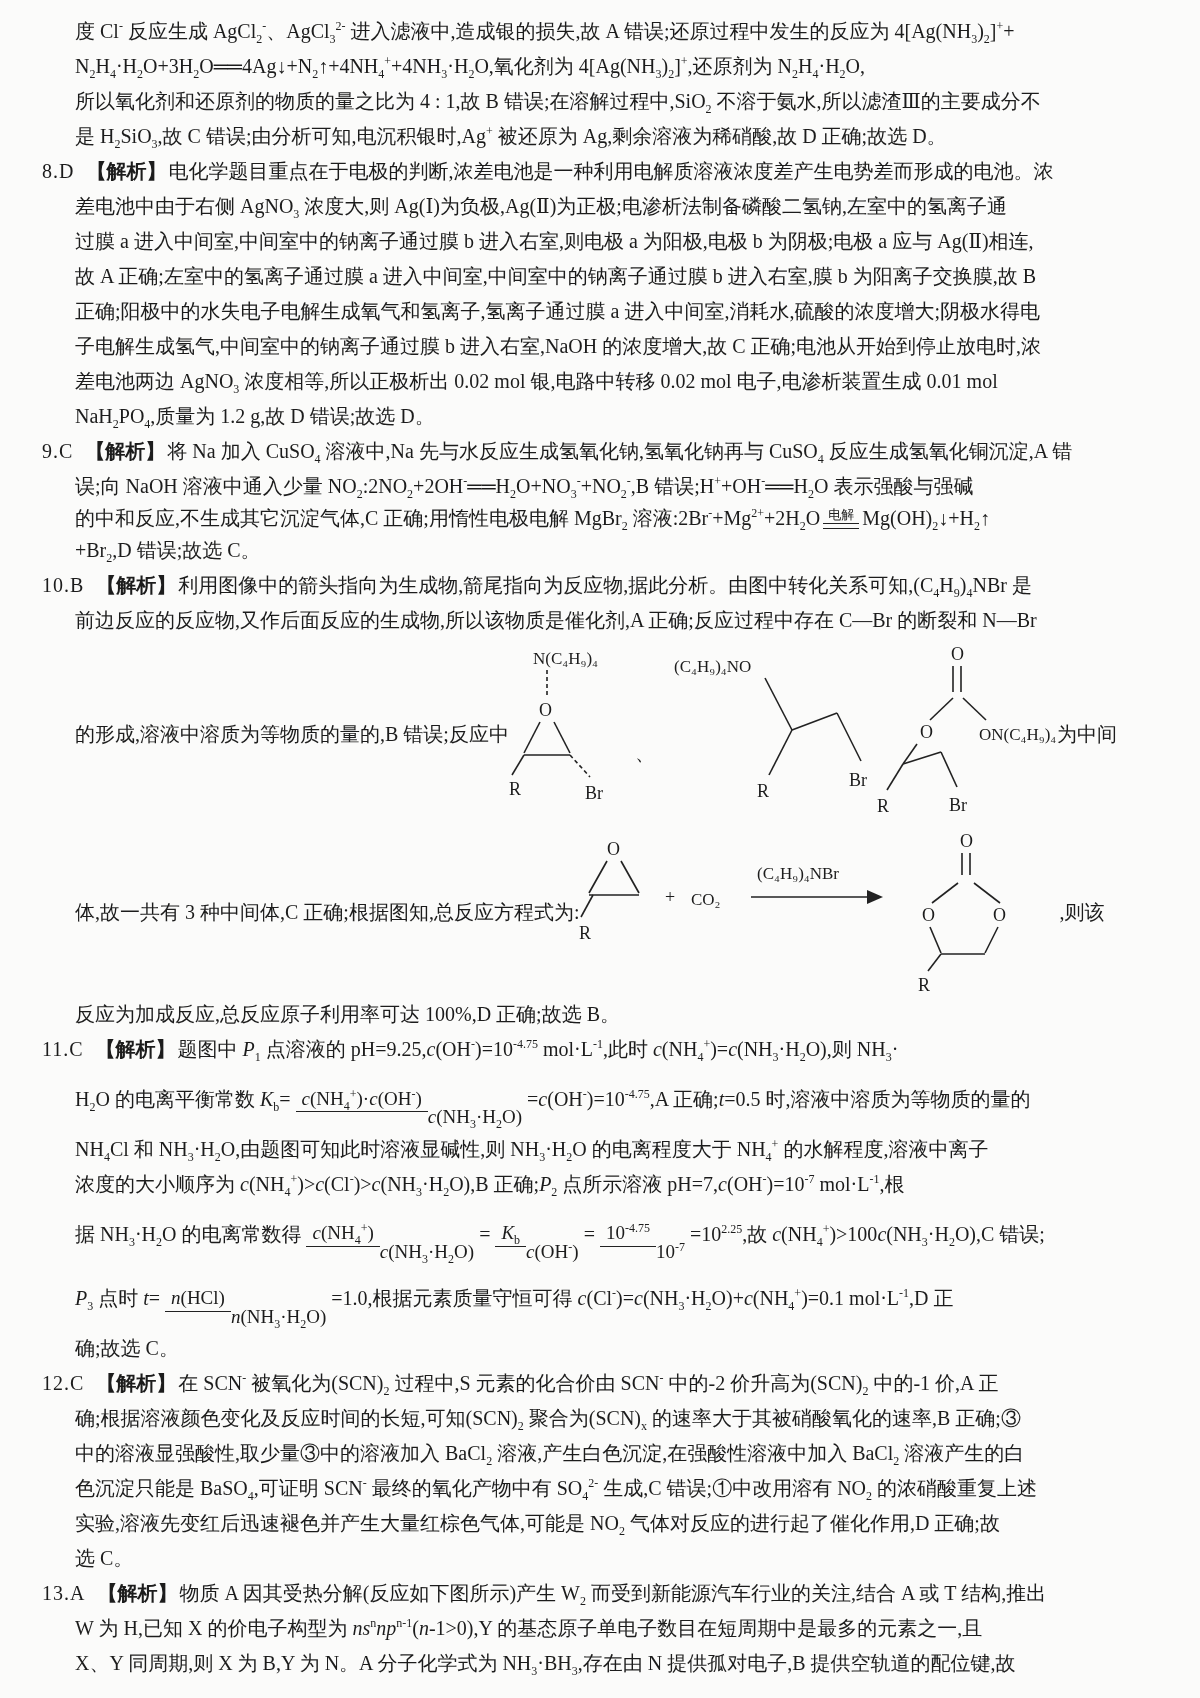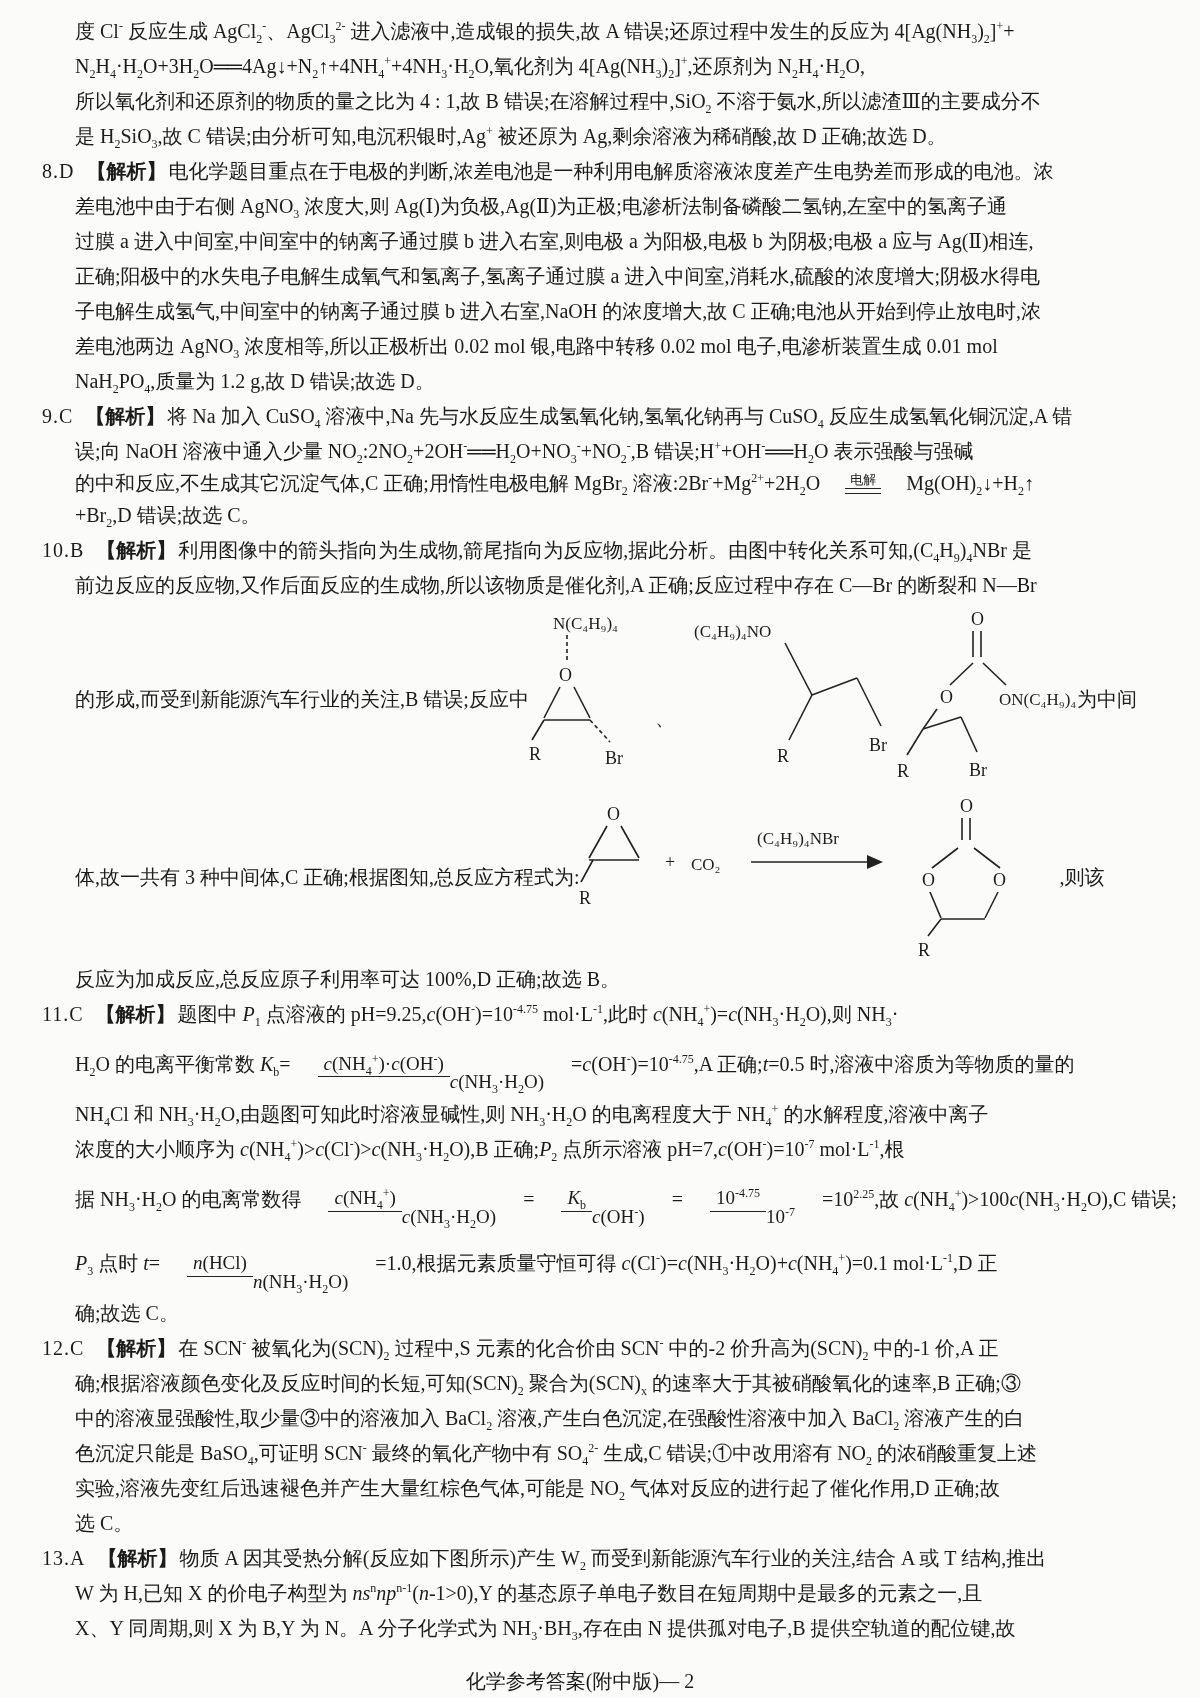--- a/index.html
+++ b/index.html
@@ -10,21 +10,21 @@
     font-family:"Liberation Serif","DejaVu Serif",serif;
     font-size:20px;
     overflow:hidden;
   }
   .page{padding:14px 40px 0 0;}
   .ln{padding-left:75px;line-height:35px;min-height:35px;white-space:nowrap;}
   .ln.first{padding-left:42px;}
   .qnum{margin-right:12px;letter-spacing:1px;}
   .tag{font-weight:bold;margin-right:2px;}
   sub,sup{font-size:12px;line-height:0;}
-  .fxln{display:flex;align-items:center;padding-left:75px;white-space:nowrap;gap:22px;}
+  .fxln{display:flex;align-items:center;padding-left:75px;white-space:nowrap;}
   .frac{display:inline-flex;flex-direction:row;align-items:center;margin:3px 5px;font-size:19px;line-height:1.25;}
   .frac .num{border-bottom:1.5px solid #222;padding:0 6px 1px;}
   .frac .den{padding-top:1px;margin-top:34px;}
   .oe{display:inline-flex;flex-direction:column;align-items:center;margin:4px 3px;}
   .oe .lbl{font-size:13px;line-height:14px;}
   .oe .bar{width:36px;height:4px;border-top:1.6px solid #222;border-bottom:1.6px solid #222;margin-top:1px;}
   .structrow{display:flex;align-items:center;padding-left:75px;margin:4px 0;}
   .rxnrow{display:flex;align-items:center;padding-left:75px;margin:4px 0;}
   svg{flex:none;}
   svg line, svg polyline{stroke:#222;stroke-width:1.6;fill:none;}
@@ -44,20 +44,21 @@
     <div class="ln">度 Cl<sup>-</sup> 反应生成 AgCl<sub>2</sub><sup>-</sup>、AgCl<sub>3</sub><sup>2-</sup> 进入滤液中,造成银的损失,故 A 错误;还原过程中发生的反应为 4[Ag(NH<sub>3</sub>)<sub>2</sub>]<sup>+</sup>+</div>
     <div class="ln">N<sub>2</sub>H<sub>4</sub>·H<sub>2</sub>O+3H<sub>2</sub>O══4Ag↓+N<sub>2</sub>↑+4NH<sub>4</sub><sup>+</sup>+4NH<sub>3</sub>·H<sub>2</sub>O,氧化剂为 4[Ag(NH<sub>3</sub>)<sub>2</sub>]<sup>+</sup>,还原剂为 N<sub>2</sub>H<sub>4</sub>·H<sub>2</sub>O,</div>
     <div class="ln">所以氧化剂和还原剂的物质的量之比为 4 : 1,故 B 错误;在溶解过程中,SiO<sub>2</sub> 不溶于氨水,所以滤渣Ⅲ的主要成分不</div>
     <div class="ln">是 H<sub>2</sub>SiO<sub>3</sub>,故 C 错误;由分析可知,电沉积银时,Ag<sup>+</sup> 被还原为 Ag,剩余溶液为稀硝酸,故 D 正确;故选 D。</div>
   </div>
 
   <div>
     <div class="ln first"><span class="qnum">8.D</span><span class="tag">【解析】</span><span>电化学题目重点在于电极的判断,浓差电池是一种利用电解质溶液浓度差产生电势差而形成的电池。浓</span></div>
     <div class="ln">差电池中由于右侧 AgNO<sub>3</sub> 浓度大,则 Ag(Ⅰ)为负极,Ag(Ⅱ)为正极;电渗析法制备磷酸二氢钠,左室中的氢离子通</div>
     <div class="ln">过膜 a 进入中间室,中间室中的钠离子通过膜 b 进入右室,则电极 a 为阳极,电极 b 为阴极;电极 a 应与 Ag(Ⅱ)相连,</div>
+    <div class="ln">故 A 正确;左室中的氢离子通过膜 a 进入中间室,中间室中的钠离子通过膜 b 进入右室,膜 b 为阳离子交换膜,故 B</div>
     <div class="ln">正确;阳极中的水失电子电解生成氧气和氢离子,氢离子通过膜 a 进入中间室,消耗水,硫酸的浓度增大;阴极水得电</div>
     <div class="ln">子电解生成氢气,中间室中的钠离子通过膜 b 进入右室,NaOH 的浓度增大,故 C 正确;电池从开始到停止放电时,浓</div>
     <div class="ln">差电池两边 AgNO<sub>3</sub> 浓度相等,所以正极析出 0.02 mol 银,电路中转移 0.02 mol 电子,电渗析装置生成 0.01 mol</div>
     <div class="ln">NaH<sub>2</sub>PO<sub>4</sub>,质量为 1.2 g,故 D 错误;故选 D。</div>
   </div>
 
   <div>
     <div class="ln first"><span class="qnum">9.C</span><span class="tag">【解析】</span><span>将 Na 加入 CuSO<sub>4</sub> 溶液中,Na 先与水反应生成氢氧化钠,氢氧化钠再与 CuSO<sub>4</sub> 反应生成氢氧化铜沉淀,A 错</span></div>
     <div class="ln">误;向 NaOH 溶液中通入少量 NO<sub>2</sub>:2NO<sub>2</sub>+2OH<sup>-</sup>══H<sub>2</sub>O+NO<sub>3</sub><sup>-</sup>+NO<sub>2</sub><sup>-</sup>,B 错误;H<sup>+</sup>+OH<sup>-</sup>══H<sub>2</sub>O 表示强酸与强碱</div>
     <div class="fxln">
@@ -69,21 +70,21 @@
       <span>Mg(OH)<sub>2</sub>↓+H<sub>2</sub>↑</span>
     </div>
     <div class="ln">+Br<sub>2</sub>,D 错误;故选 C。</div>
   </div>
 
   <div>
     <div class="ln first"><span class="qnum">10.B</span><span class="tag">【解析】</span><span>利用图像中的箭头指向为生成物,箭尾指向为反应物,据此分析。由图中转化关系可知,(C<sub>4</sub>H<sub>9</sub>)<sub>4</sub>NBr 是</span></div>
     <div class="ln">前边反应的反应物,又作后面反应的生成物,所以该物质是催化剂,A 正确;反应过程中存在 C—Br 的断裂和 N—Br</div>
 
     <div class="structrow">
-      <span>的形成,而受到新能源汽车行业的关注,B 错误;反应中</span>
+      <span>的形成,溶液中溶质为等物质的量的,B 错误;反应中</span>
       <svg width="548" height="185" viewBox="0 0 548 185">
 
         <text class="fm" x="24" y="22">N(C₄H₉)₄</text>
         <line class="dash" x1="38" y1="28" x2="38" y2="54"></line>
         <text x="30" y="74">O</text>
         <line x1="31" y1="80" x2="15" y2="111"></line>
         <line x1="45" y1="80" x2="61" y2="111"></line>
         <line x1="15" y1="113" x2="61" y2="113"></line>
         <line x1="15" y1="113" x2="3" y2="133"></line>
         <text x="0" y="153">R</text>

